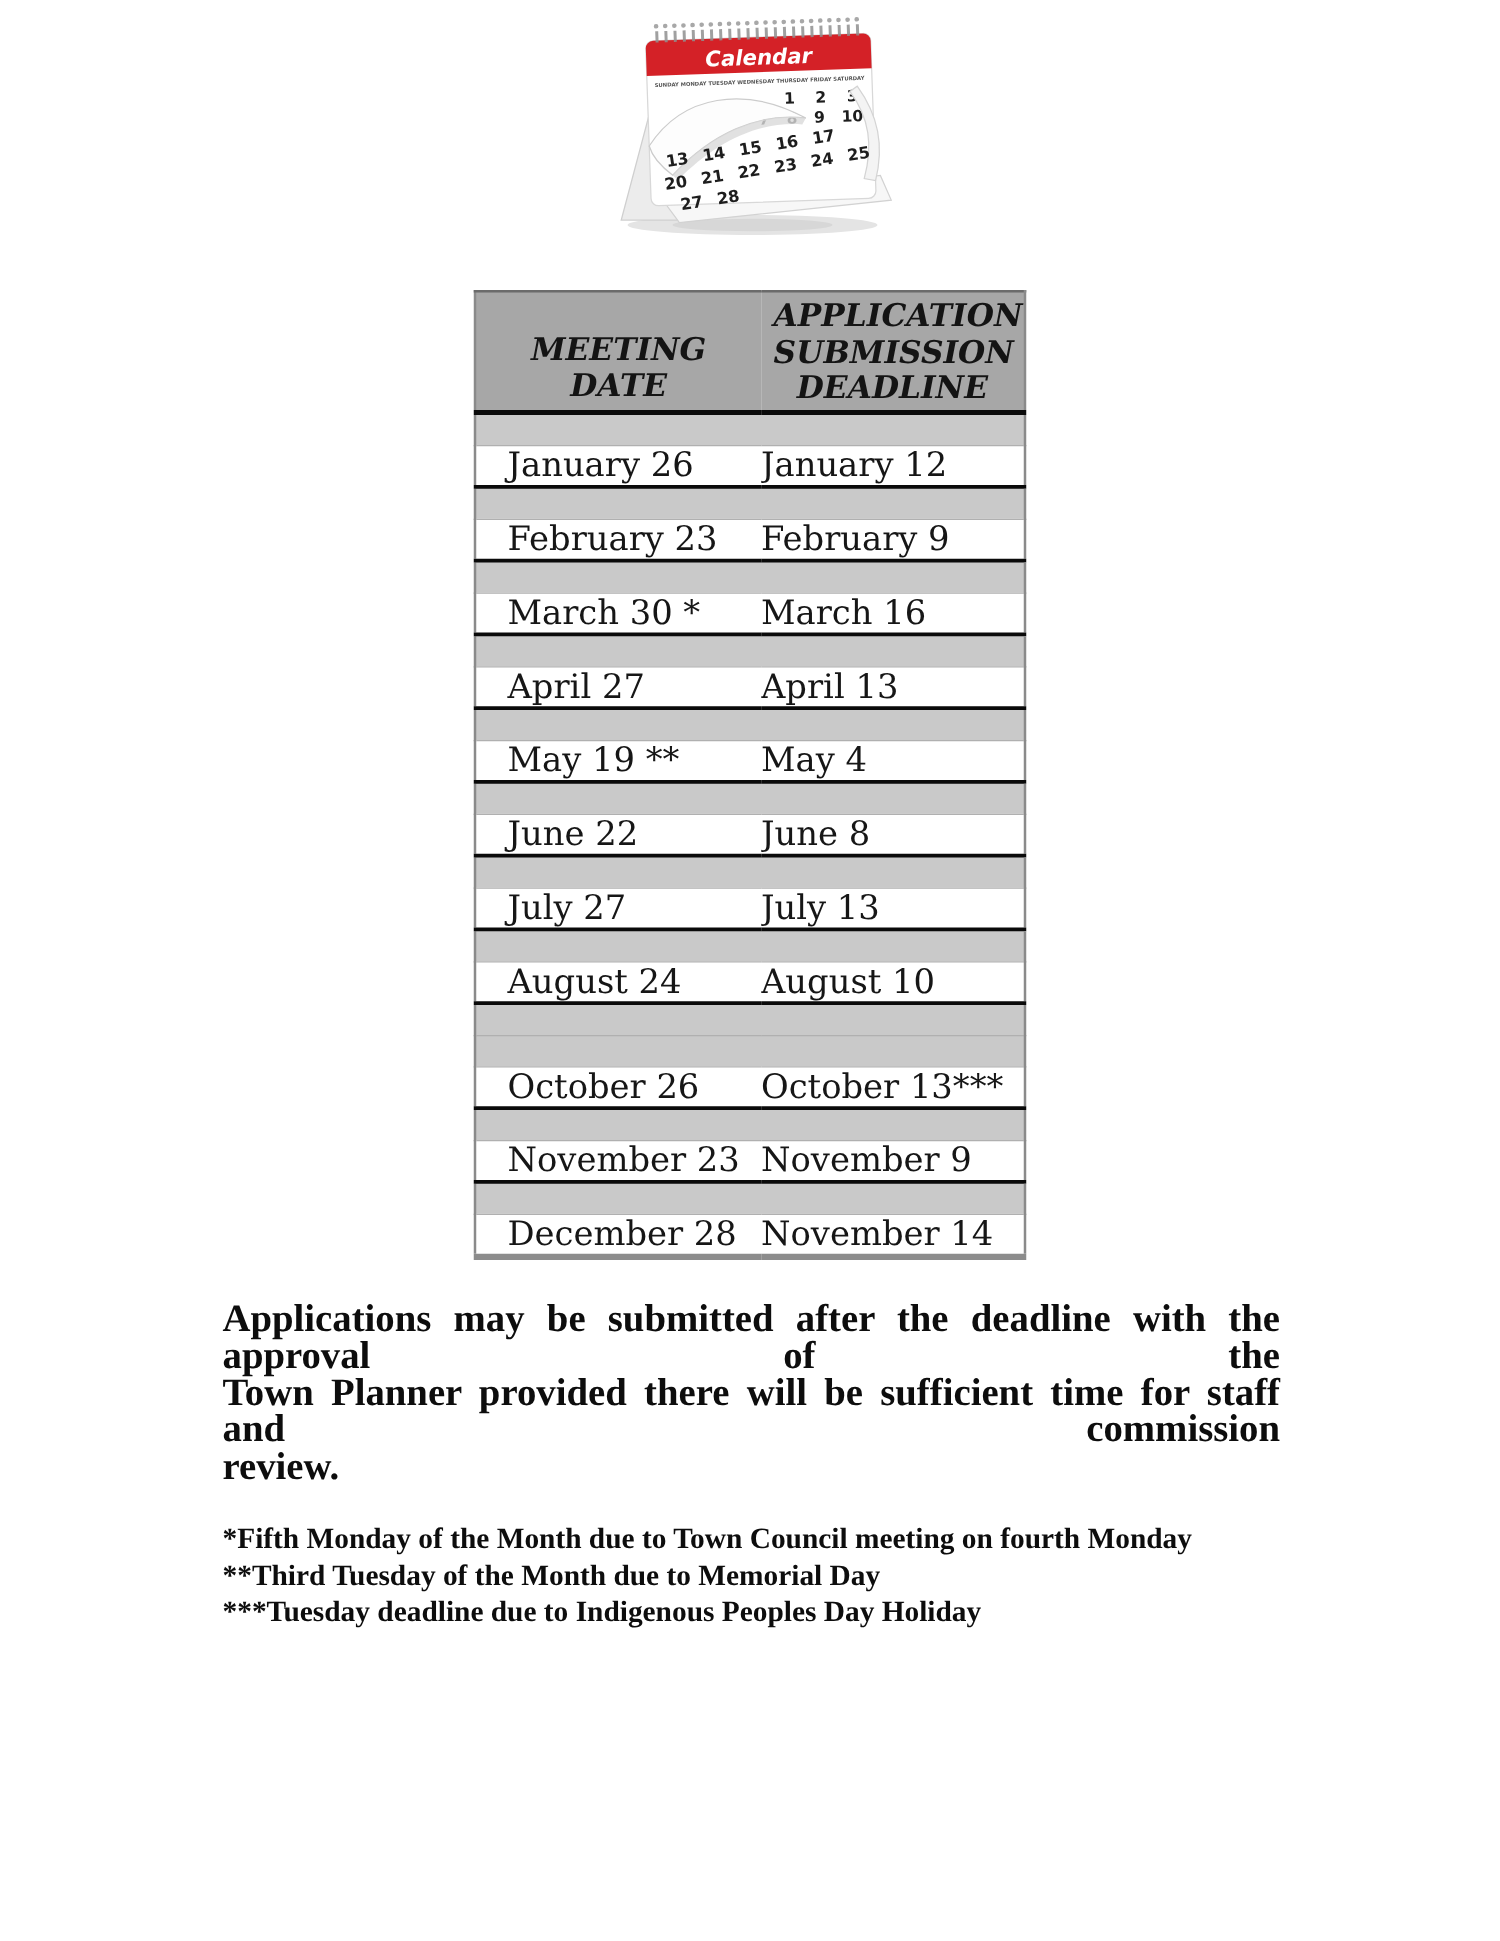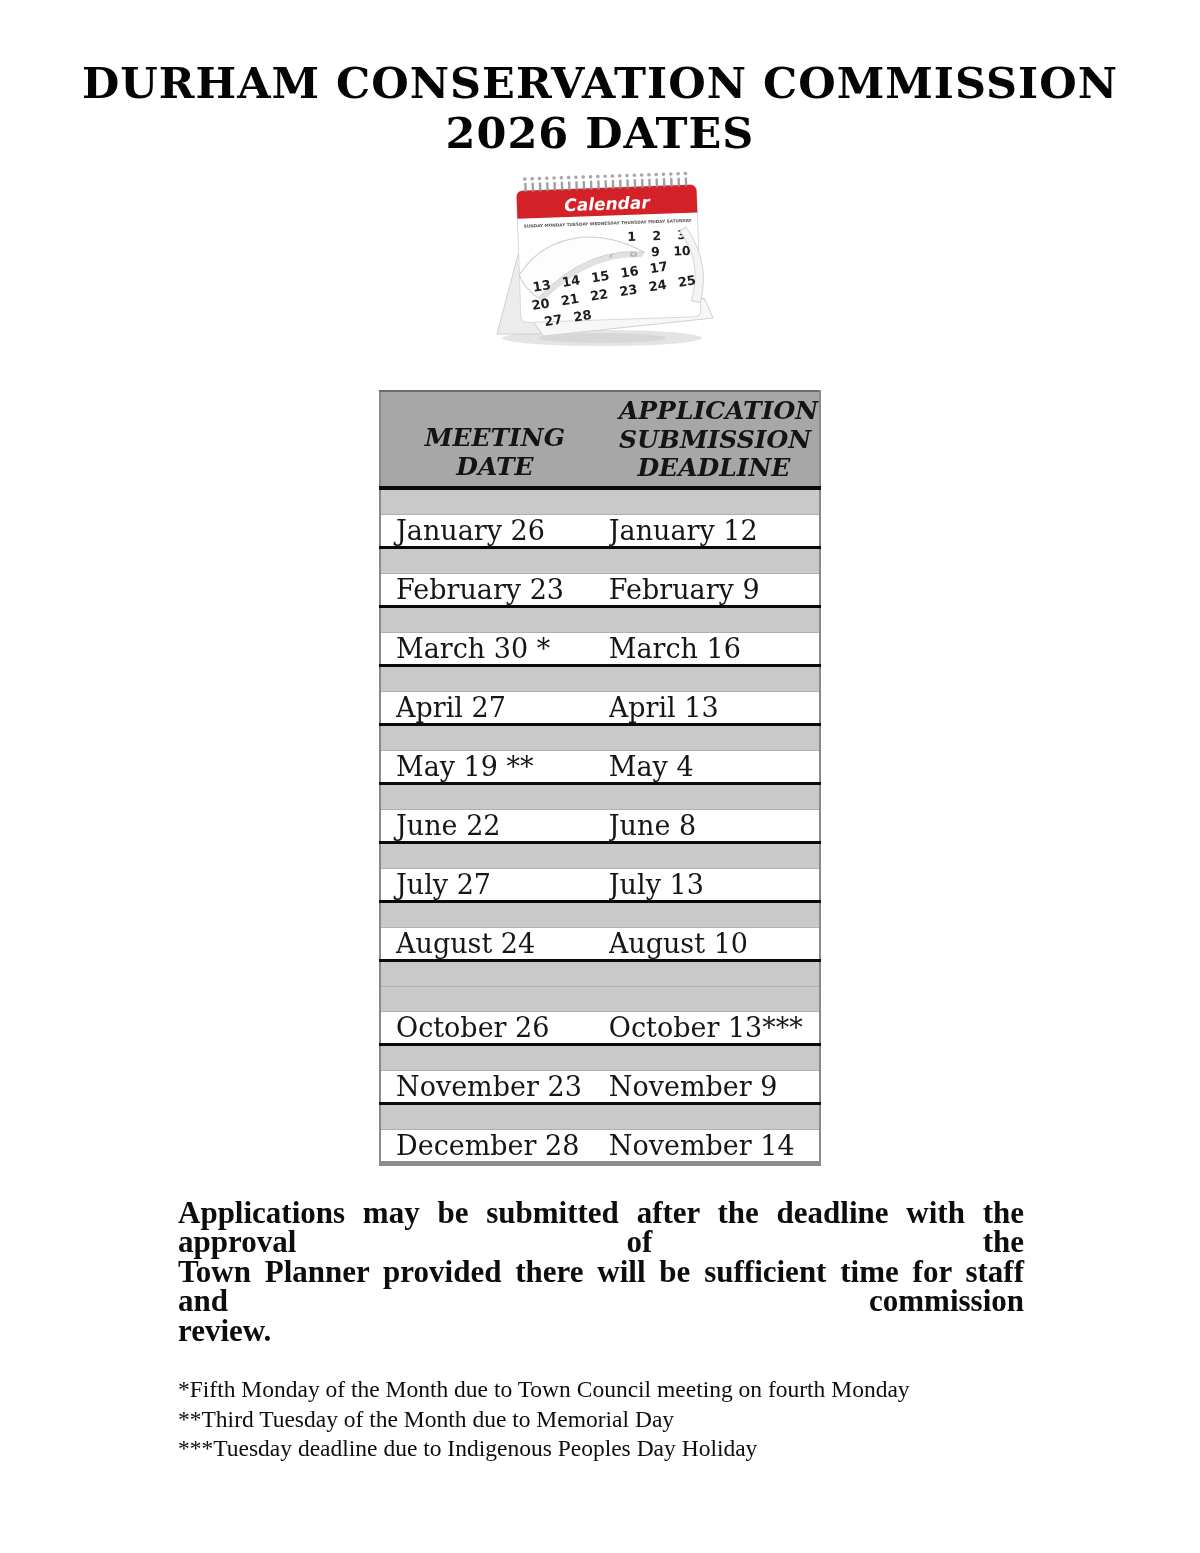--- a/index.html
+++ b/index.html
@@ -35,44 +35,40 @@
   tr.spacer td {
     background:#c9c9c9; height:24px; padding:0;
     border-bottom:1px solid #b0b0b0;
   }
   tr.data td {
     background:#ffffff; font-size:27px; line-height:29px;
     padding:1px 0 1px 0; vertical-align:bottom;
     border-bottom:3px solid #0a0a0a; color:#161616;
     white-space:nowrap; overflow:hidden;
   }
-  tr.data td.meet { padding-left:15px; }
+  tr.data td.meet { padding-left:25px; }
   tr.data.last td { border-bottom:none; }
   
   .note-para {
     width:846px; margin:32px 0 0 178px;
     font-family:"Liberation Serif", serif; font-weight:bold;
     font-size:31px; line-height:29.5px; color:#0d0d0d;
   }
   .note-para .jline { text-align:justify; text-align-last:justify; }
   .footnotes {
     margin:30px 0 0 178px;
-    font-family:"Liberation Serif", serif; font-weight:normal;
+    font-family:"Liberation Serif", serif; font-weight:bold;
     font-size:23.5px; line-height:29.5px; color:#0d0d0d;
   }
 </style>
 </head>
 <body>
 
 <div class="page">
 
-  <div class="title-block">
-    <div class="title-line">DURHAM CONSERVATION COMMISSION</div>
-    <div class="title-line">2026 DATES</div>
-  </div>
 
   <div class="calendar-fig">
     <svg viewBox="0 0 250 182" width="250" height="182">
       <ellipse cx="127" cy="170" rx="100" ry="8" fill="#e4e4e4"></ellipse>
       <ellipse cx="127" cy="170" rx="64" ry="5" fill="#d7d7d7"></ellipse>
       <polygon points="22,166 57,34 78,166" fill="#ececec" stroke="#cfcfcf" stroke-width="1"></polygon>
       <g transform="rotate(-2 125 95)">
         <path d="M 55 150 L 228 134 L 236 154 L 66 166 Z" fill="#f7f7f7" stroke="#d2d2d2" stroke-width="1"></path>
         <rect x="44" y="20" width="180" height="132" rx="6" fill="#ffffff" stroke="#d8d8d8" stroke-width="1"></rect>
         <path d="M44 26 a6 6 0 0 1 6 -6 h168 a6 6 0 0 1 6 6 v22 h-180 Z" fill="#d42127"></path>

